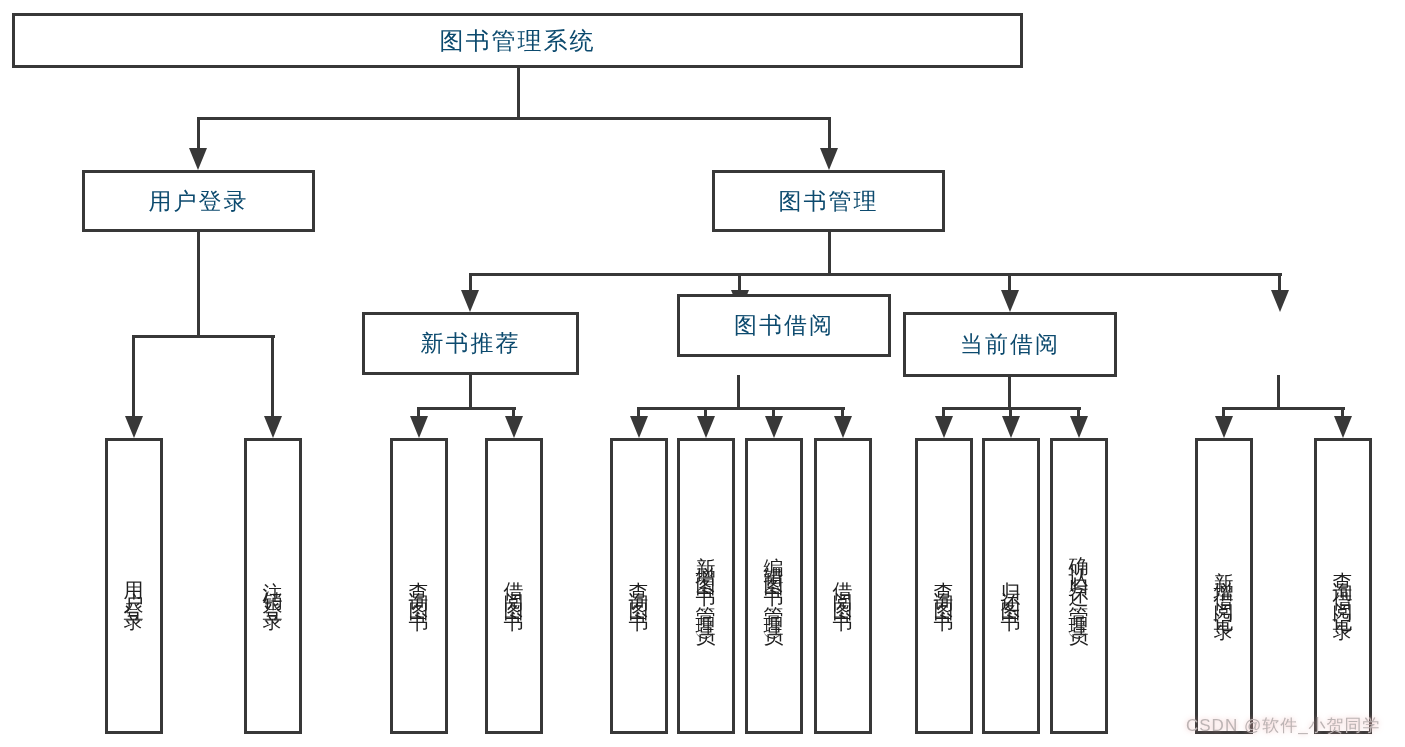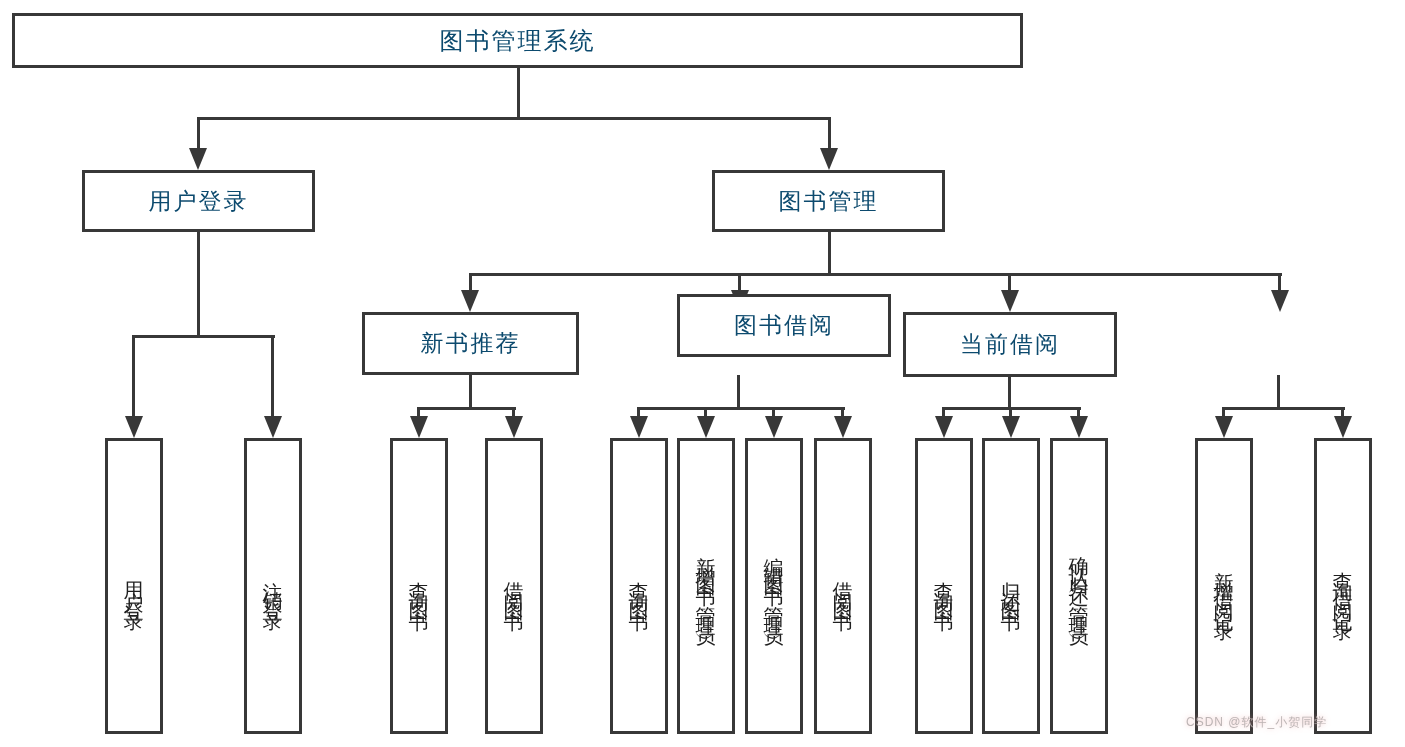--- a/index.html
+++ b/index.html
@@ -56,21 +56,21 @@
     width: 0; height: 0;
     border-left: 9px solid transparent;
     border-right: 9px solid transparent;
     border-top: 22px solid #383838;
     z-index: 1;
   }
   .watermark {
     position: absolute;
     left: 1186px;
     top: 714px;
-    font-size: 12px;
+    font-size: 17px;
     letter-spacing: 1px;
     color: #bcb4b4;
     text-shadow: 0 0 5px rgba(235, 170, 170, 0.75);
     z-index: 5;
     white-space: nowrap;
   }
 </style>
 </head>
 <body>
 

